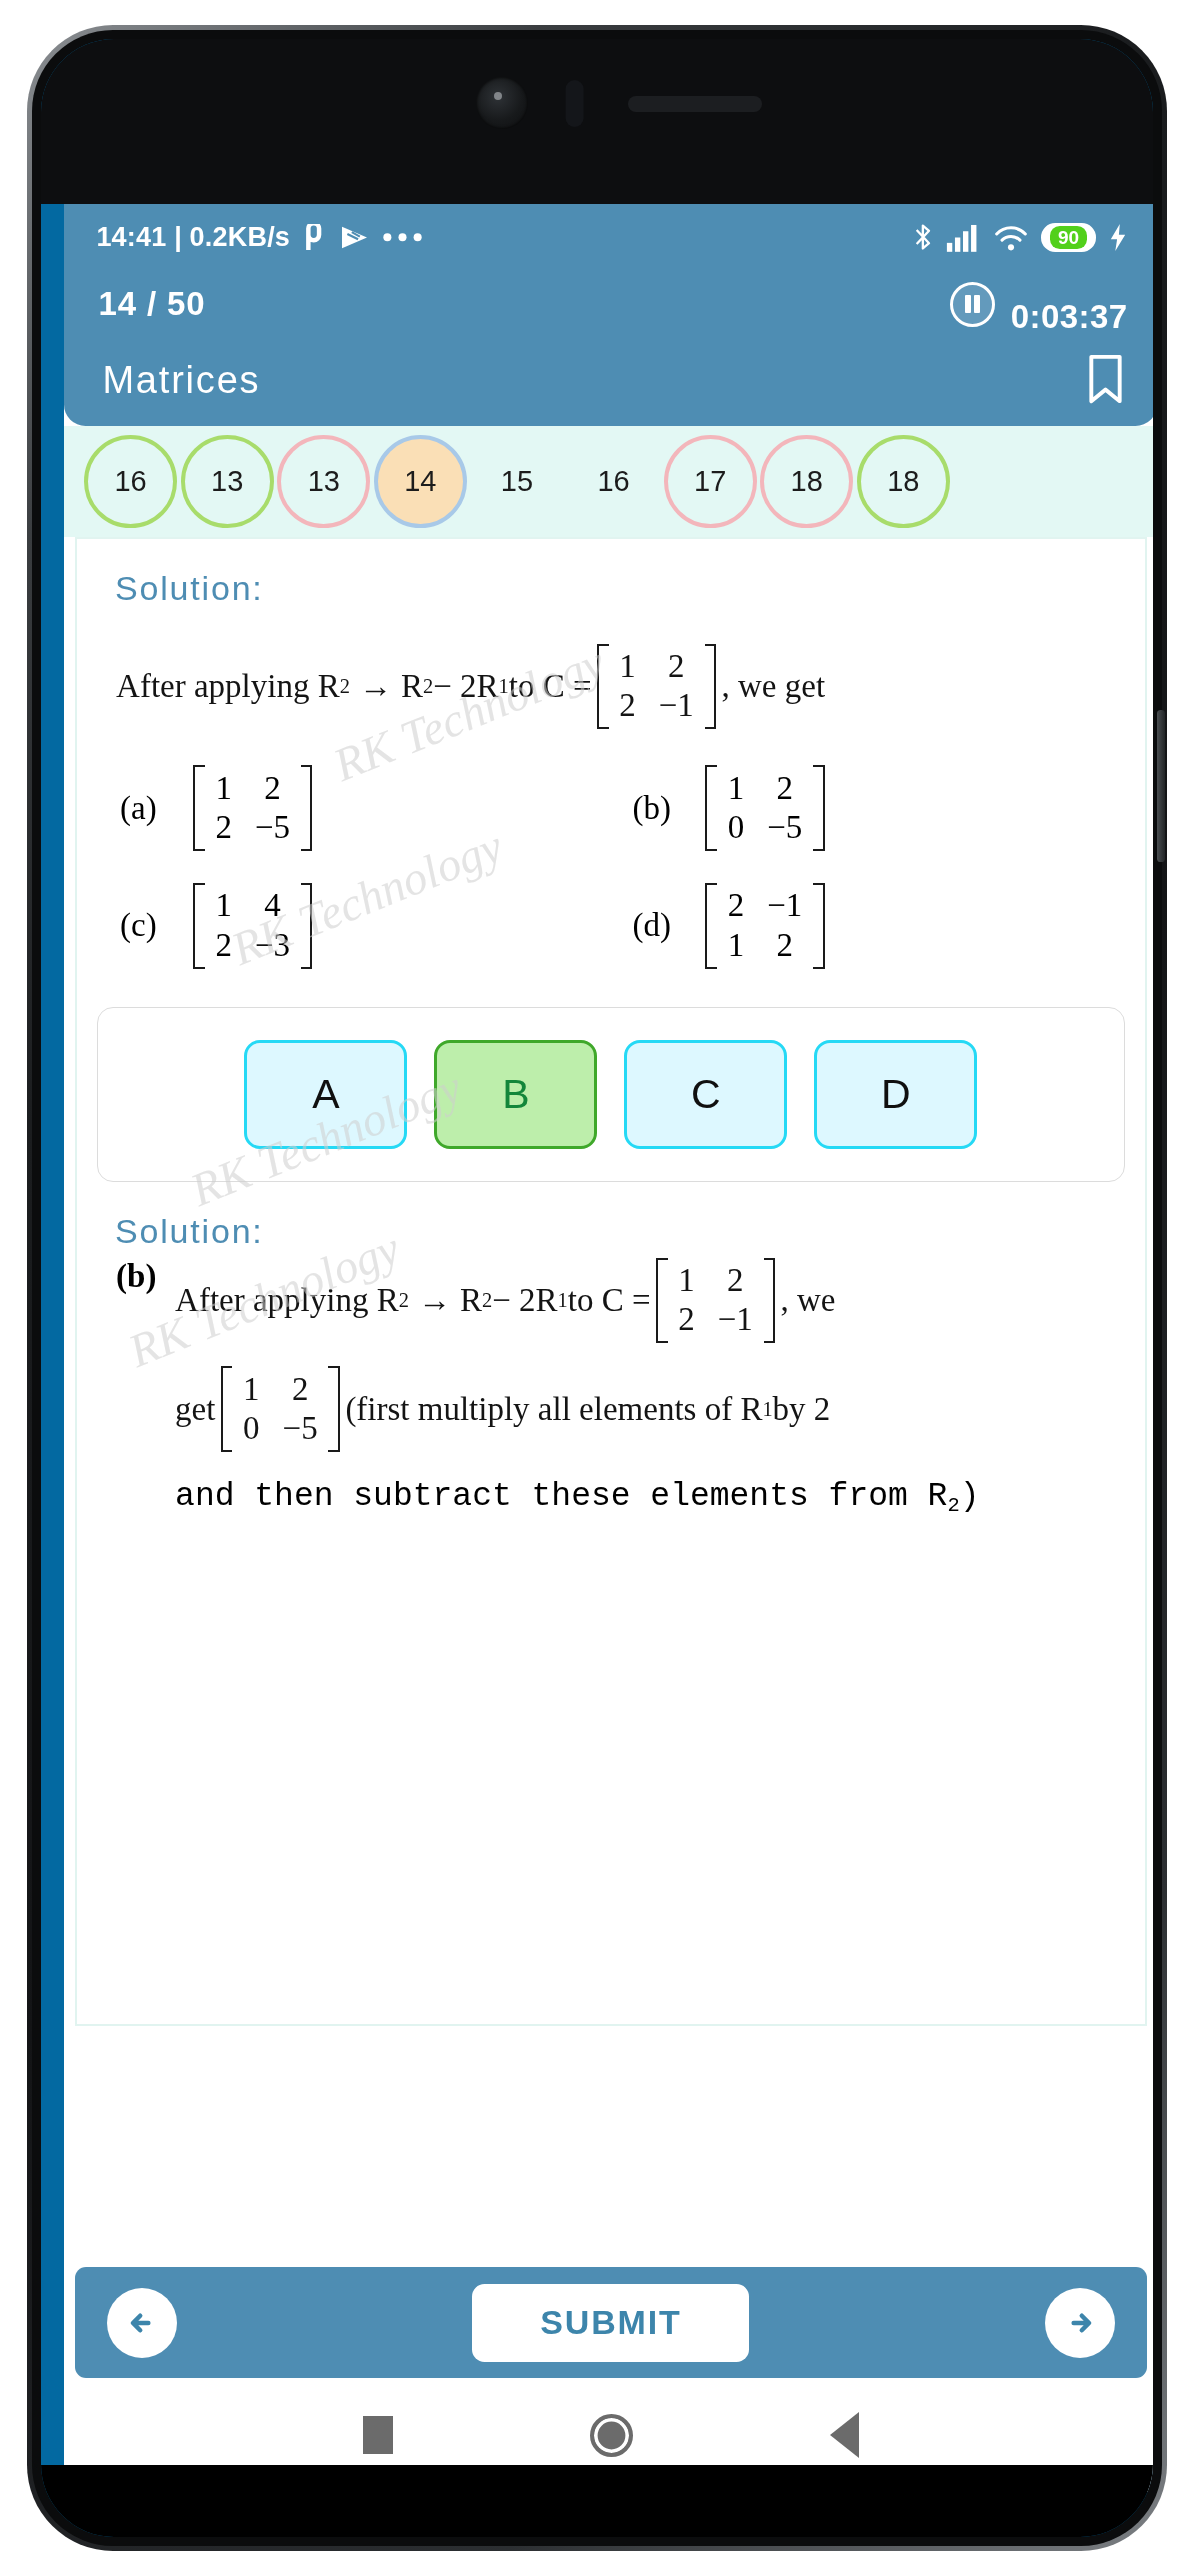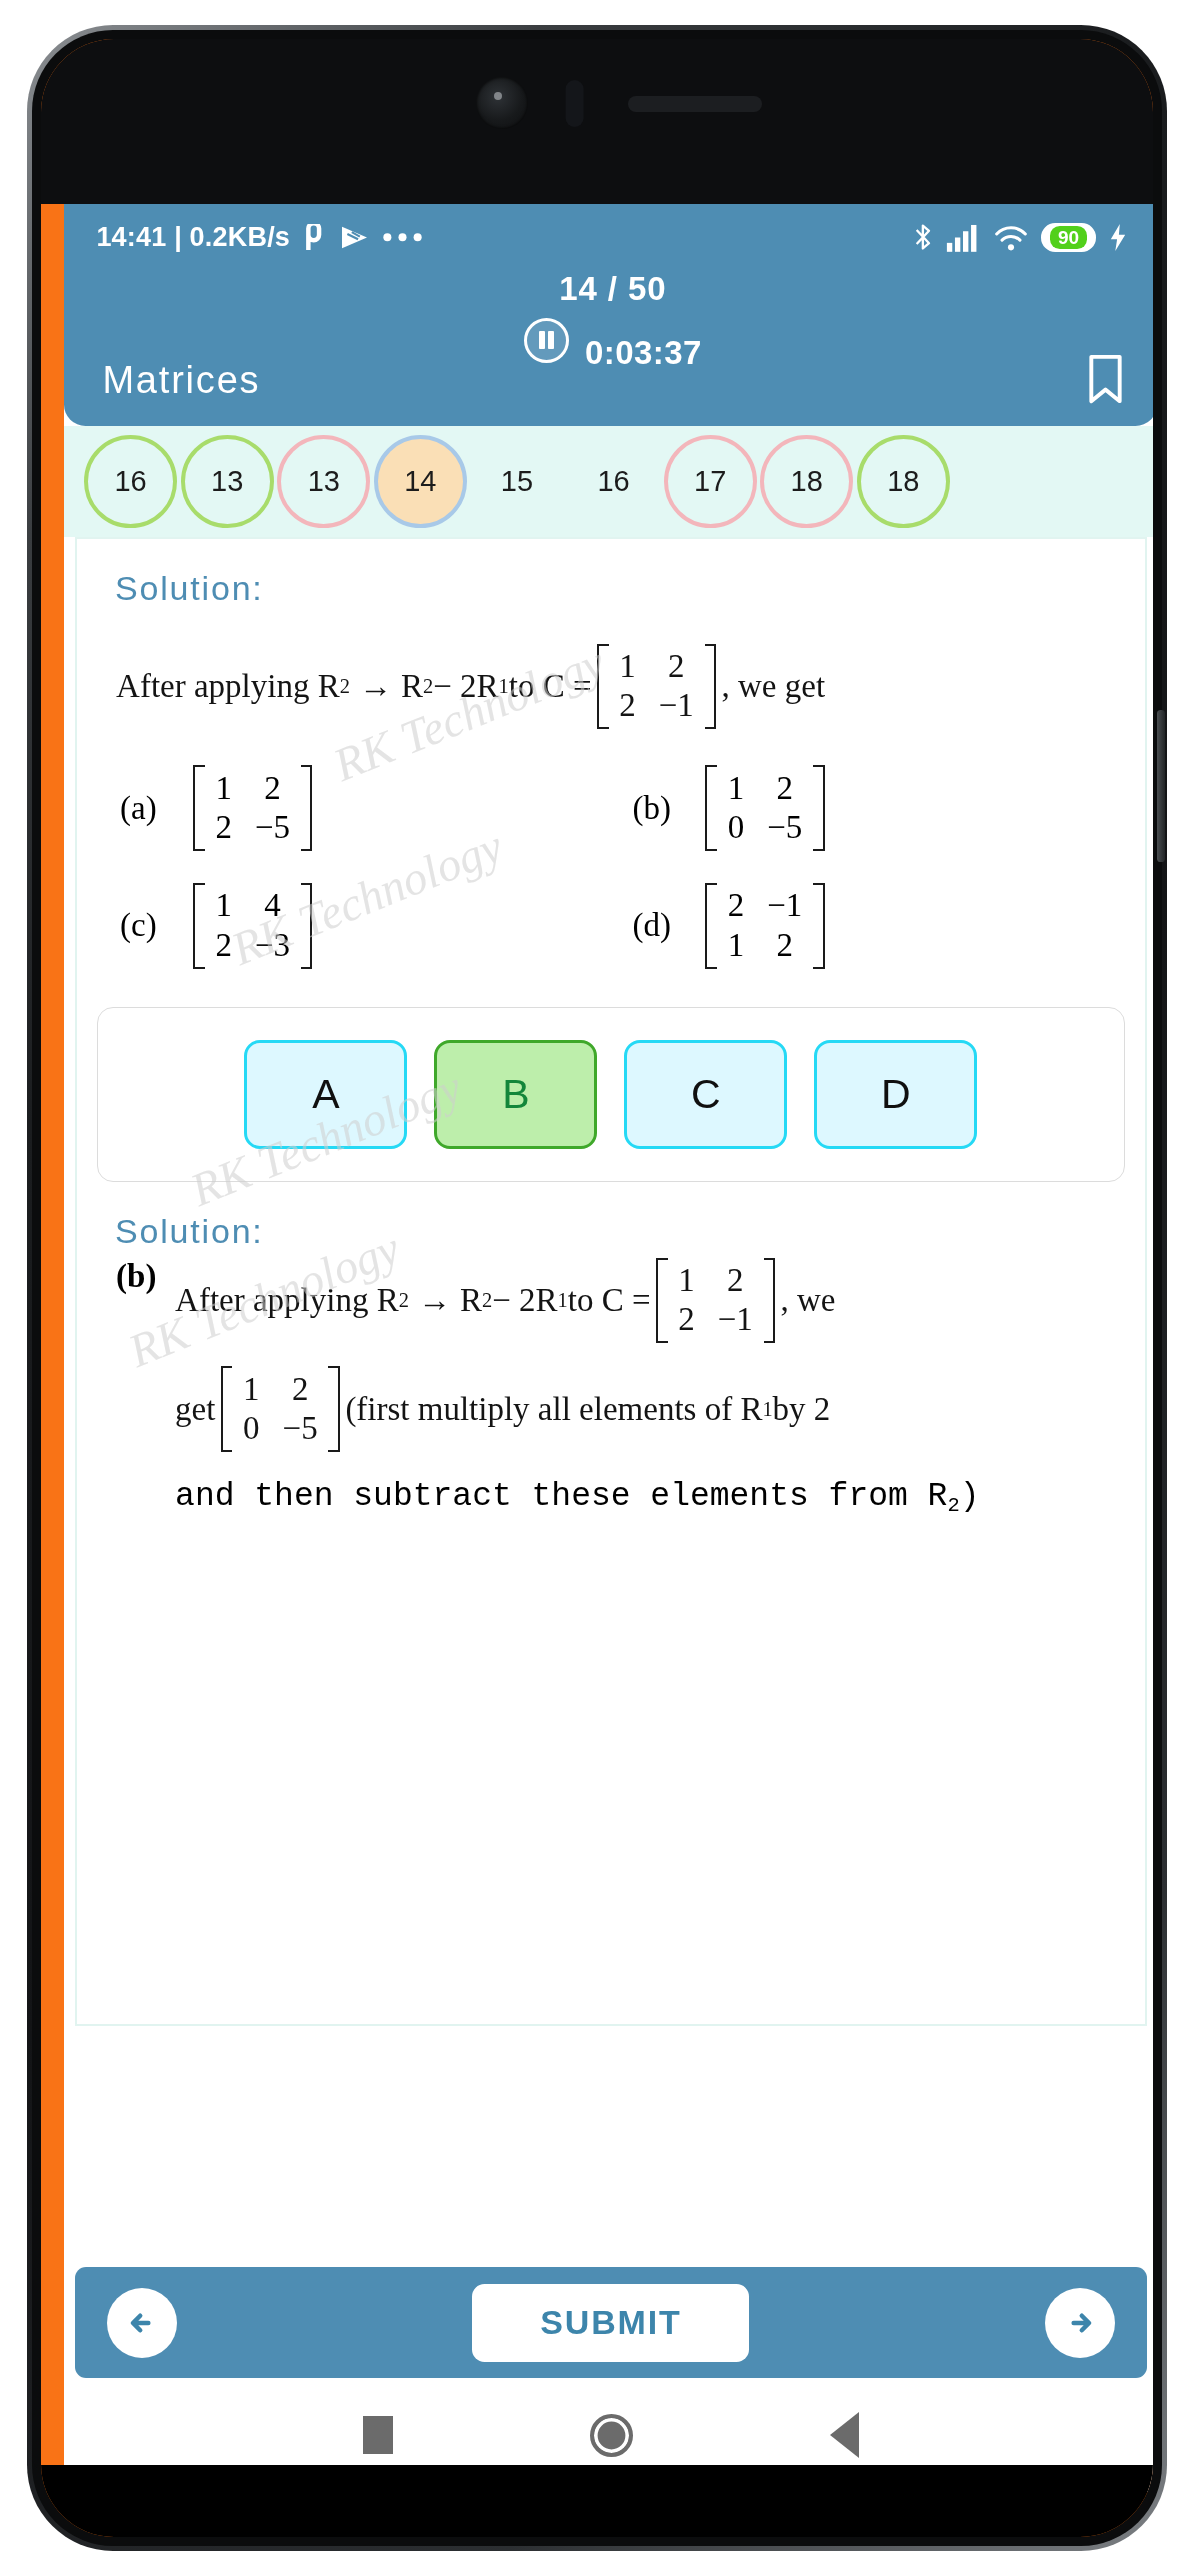--- a/index.html
+++ b/index.html
@@ -22,21 +22,21 @@
   #phone-body {
     width: 100%; height: 100%;
     border-radius: 81px;
     background: #0b0c0d;
     padding: 9px;
     position: relative;
   }
   #phone-inner {
     width: 100%; height: 100%;
     border-radius: 73px;
-    background: #f97316;
+    background: #0369a1;
     overflow: hidden;
     position: relative;
   }
   
   .side-btn {
     position: absolute;
     right: -3.6px;
     width: 8px;
     border-radius: 3.6px;
     background: linear-gradient(90deg,#4a4e51,#222527);
@@ -112,21 +112,20 @@
     background: #52d01b; border-radius: 9.8px;
     color: #ffffff; font-size: 19px; font-weight: bold;
     padding: 1.8px 8px; line-height: 1;
   }
 
   #progress-row {
     height: 68px;
     display:flex; align-items:center; justify-content: space-between;
     padding: 0 30px 0 34px;
     color:#ffffff;
-    flex-direction:column;
   }
   #question-counter { font-size: 33px; font-weight: bold; letter-spacing: 0.9px; }
   #timer-group { display:flex; align-items:center; gap: 16px; }
   #pause-button {
     width: 45px; height: 45px; border-radius: 50%;
     border: 3.6px solid #ffffff;
     display:flex;align-items:center;justify-content:center;
     background: rgba(255,255,255,.12);
   }
   #pause-button span { display:block; width:5.4px;height:18px;background:#ffffff;margin:0 1.8px;border-radius:0.9px; }

